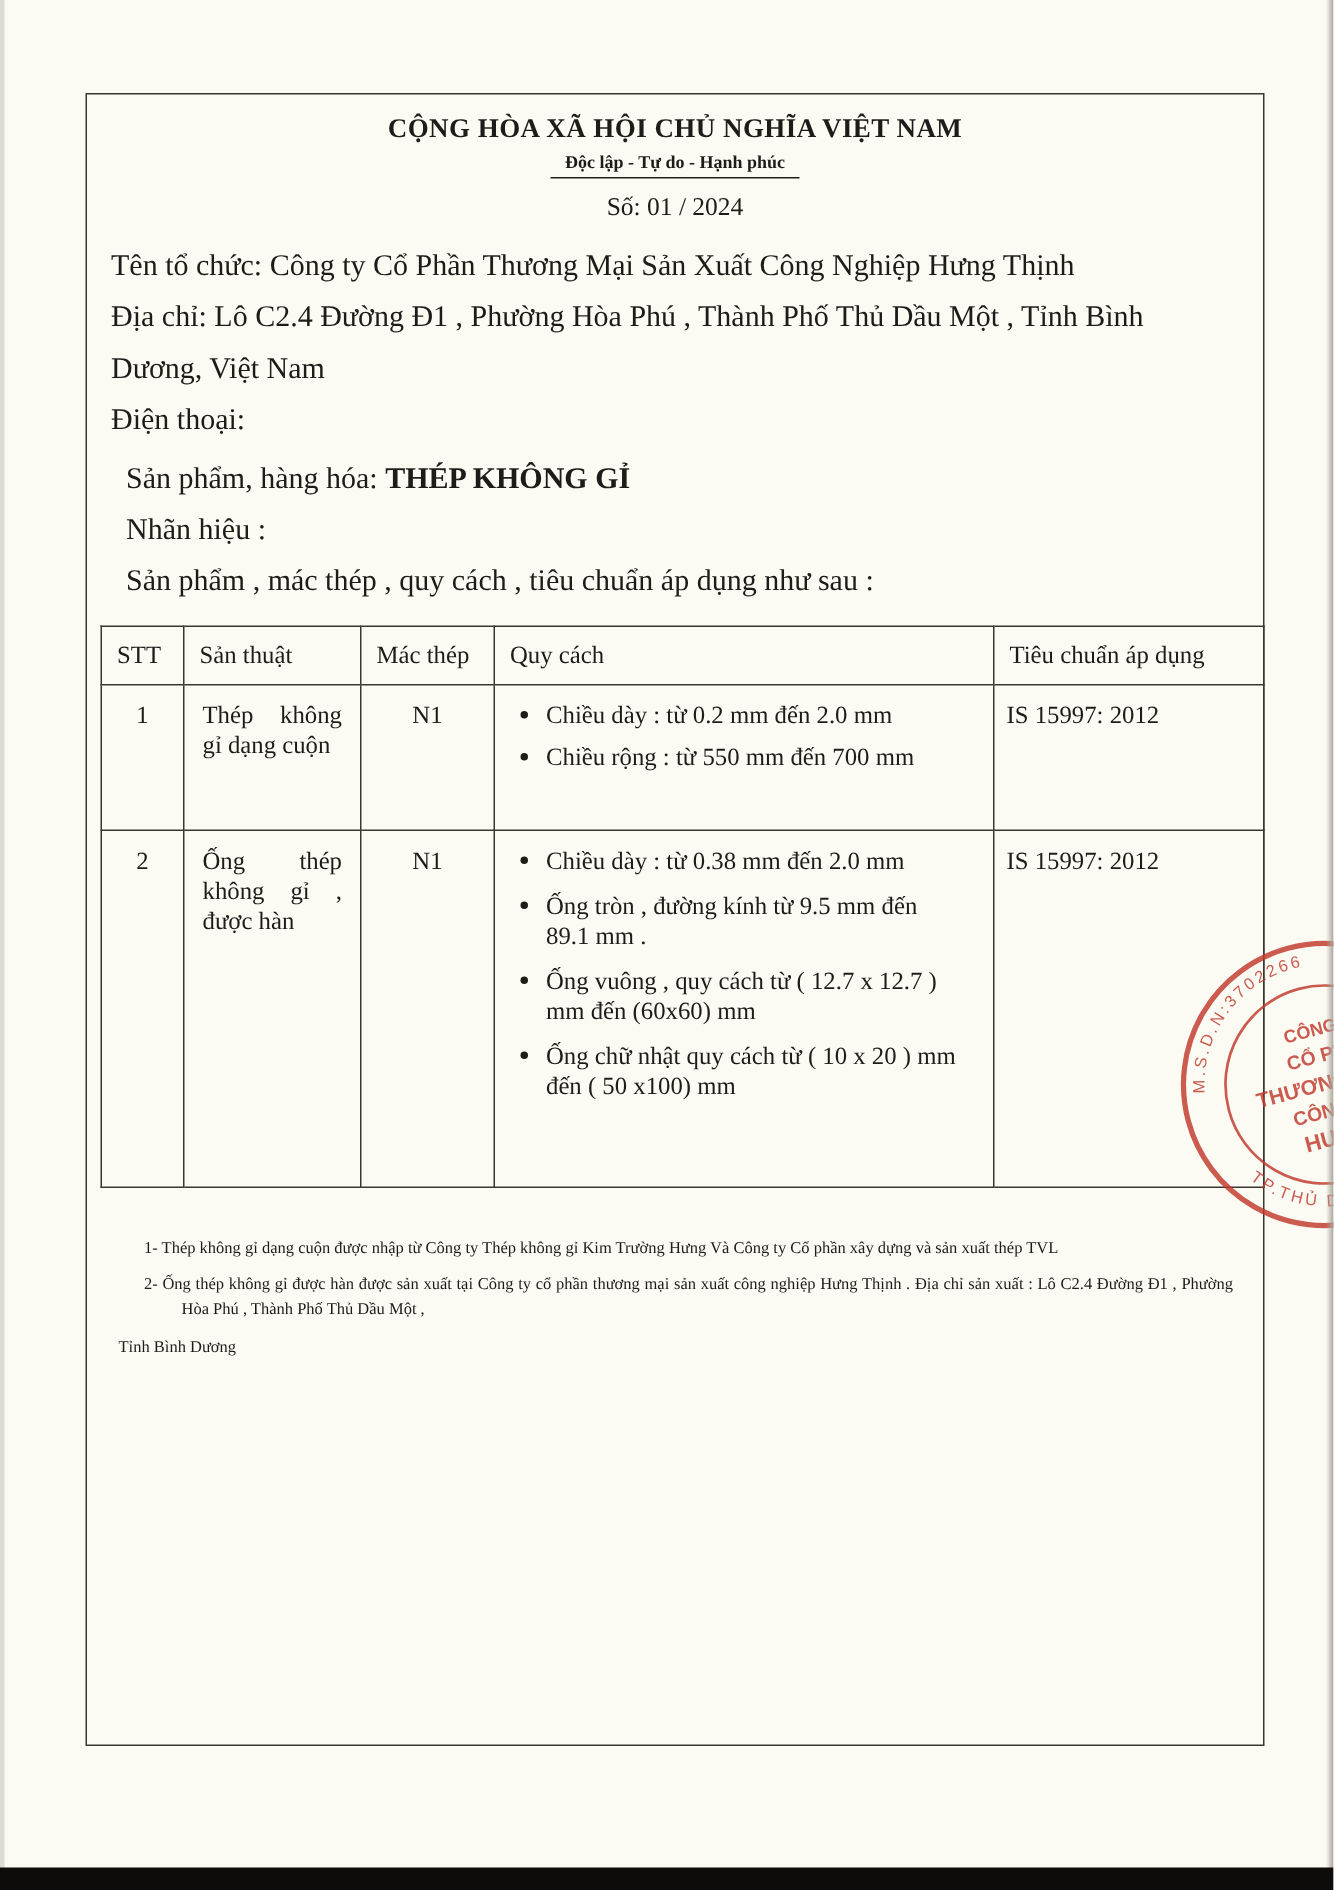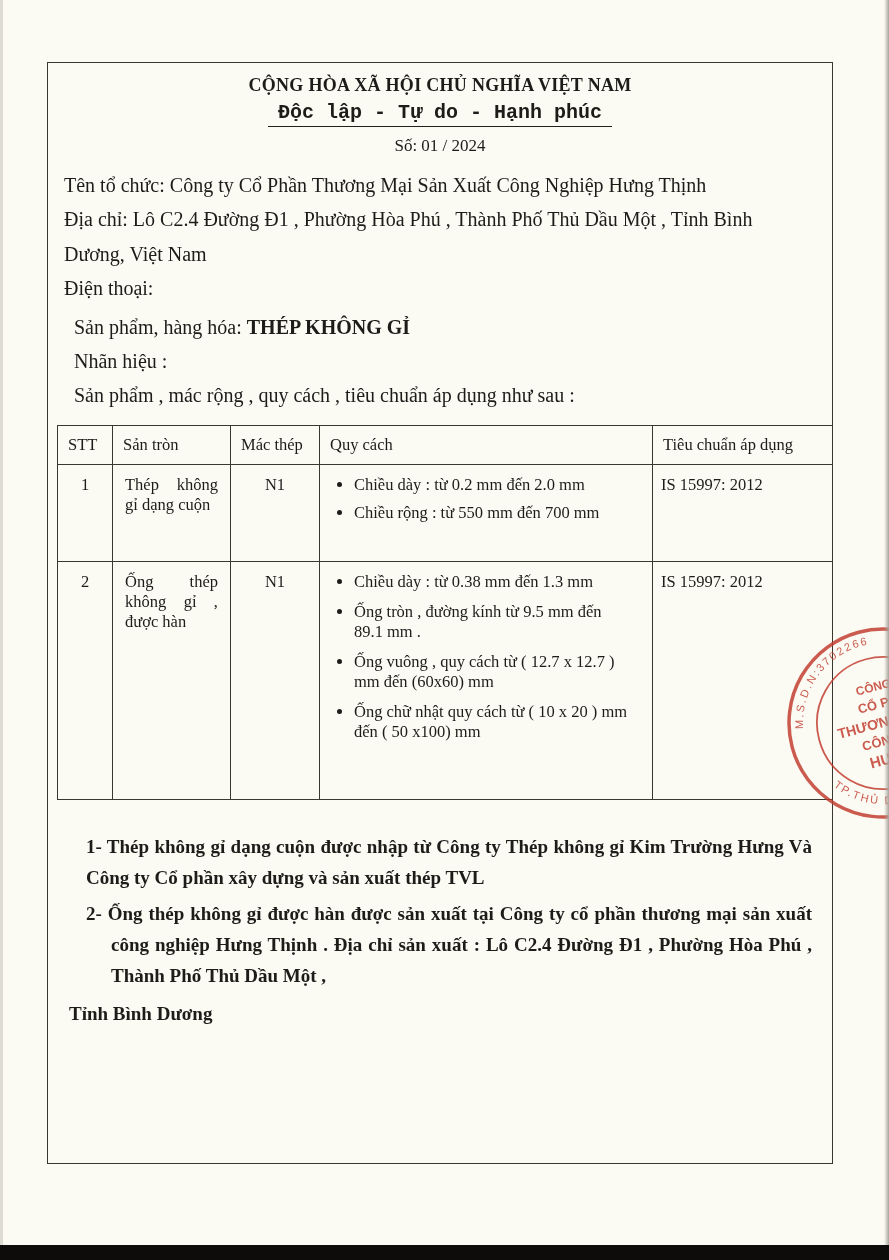--- a/index.html
+++ b/index.html
@@ -11,28 +11,28 @@
     color:#1d1c19;
   }
   
   .scan-left   { position:absolute; left:0; top:0; width:3px; height:100%; background:#dedbd2; }
   .scan-right  { position:absolute; right:0; top:0; width:5px; height:100%;
                  background:linear-gradient(to left,#a8a49a,rgba(255,255,255,0)); }
   .scan-bottom { position:absolute; left:0; bottom:0; width:100%; height:15px; background:#0d0c0a; }
 
   
   .frame {
-    position:absolute; left:47px; top:62px; width:786px; height:1102px;
+    position:absolute; left:57px; top:62px; width:786px; height:1102px;
     border:1.6px solid #3a3730; padding:12px 16px 10px 16px;
   }
 
   .nat-header { text-align:center; }
   .nat-line1 { font-size:18px; font-weight:bold; letter-spacing:.3px; }
-  .nat-line2 { display:inline-block; font-size:20px; font-weight:bold;
-               border-bottom:1.6px solid #232019; padding:2px 10px 2px 10px; margin-top:3px;font-family:Liberation Mono, monospace; }
+  .nat-line2 { display:inline-block; font-size:12px; font-weight:bold;
+               border-bottom:1.6px solid #232019; padding:2px 10px 2px 10px; margin-top:3px; }
 
   .doc-title { text-align:center; font-size:21px; font-weight:bold; letter-spacing:.6px; margin-top:24px; }
   .doc-number { text-align:center; font-size:17px; margin-top:9px;font-family:Liberation Serif, serif; }
 
   .body-text { font-size:20px; line-height:1.72; margin-top:12px; }
   .body-text p { margin:0; }
   .indent-group { padding-left:10px; margin-top:4px; }
   .bold { font-weight:bold; }
 
   table.spec-table {
@@ -46,21 +46,21 @@
   .c-stt { width:55px; } .c-sp { width:118px; } .c-mt { width:89px; } .c-qc { width:333px; } .c-tc { width:180px; }
   .td-stt { text-align:center; }
   .td-mt  { text-align:center; }
   .td-sp  { text-align:justify; padding-left:12px !important; padding-right:12px !important; }
   .row-1 td { height:97px; }
   .row-2 td { height:238px; }
   .spec-table ul { list-style:disc; padding-left:26px; margin:0; width:300px; }
   .row-1 li { margin-bottom:8px; }
   .row-2 li { margin-bottom:10px; }
 
-  .notes { font-size:19px; line-height:1.62; margin-top:32px;font-weight:bold; }
+  .notes { font-size:11px; line-height:1.62; margin-top:32px; }
   .note-1 { padding-left:22px; margin-bottom:6px; text-align:justify; padding-right:4px; }
   .note-2 { padding-left:47px; text-indent:-25px; text-align:justify; padding-right:4px; }
   .note-plain { padding-left:5px; margin-top:7px; }
   .note-qcvn {
     margin-top:7px; margin-left:-13px; width:calc(100% + 17px);
     text-align:justify; text-indent:35px; line-height:1.6; word-spacing:3px;
   }
 
   
   .stamp { position:absolute; left:778px; top:618px; width:210px; height:210px;
@@ -80,36 +80,36 @@
 
   <div class="doc-number">Số: 01 / 2024</div>
 
   <div class="body-text">
     <p>Tên tổ chức: Công ty Cổ Phần Thương Mại Sản Xuất Công Nghiệp Hưng Thịnh</p>
     <p>Địa chỉ: Lô C2.4 Đường Đ1 , Phường Hòa Phú , Thành Phố Thủ Dầu Một , Tỉnh Bình Dương, Việt Nam</p>
     <p>Điện thoại:</p>
     <div class="indent-group">
       <p><span>Sản phẩm, hàng hóa: </span><span class="bold">THÉP KHÔNG GỈ</span></p>
       <p>Nhãn hiệu :</p>
-      <p>Sản phẩm , mác rộng , quy cách , tiêu chuẩn áp dụng như sau :</p>
+      <p>Sản phẩm , mác thép , quy cách , tiêu chuẩn áp dụng như sau :</p>
     </div>
   </div>
 
   <table class="spec-table">
     <colgroup>
         <col class="c-stt">
         <col class="c-sp">
         <col class="c-mt">
         <col class="c-qc">
         <col class="c-tc">
       </colgroup>
     <thead>
       <tr>
         <th>STT</th>
-        <th>Sản tròn</th>
+        <th>Sản thuật</th>
         <th>Mác thép</th>
         <th>Quy cách</th>
         <th>Tiêu chuẩn áp dụng</th>
       </tr>
     </thead>
     <tbody>
       <tr class="row-1">
         <td class="td-stt">1</td>
         <td class="td-sp">Thép không gỉ dạng cuộn</td>
         <td class="td-mt">N1</td>
@@ -120,21 +120,21 @@
           </ul>
         </td>
         <td class="td-tc">IS 15997: 2012</td>
       </tr>
       <tr class="row-2">
         <td class="td-stt">2</td>
         <td class="td-sp">Ống thép không gỉ , được hàn</td>
         <td class="td-mt">N1</td>
         <td>
           <ul>
-            <li>Chiều dày : từ 0.38 mm đến 1.3 mm</li>
+            <li>Chiều dày : từ 0.38 mm đến 2.0 mm</li>
             <li>Ống tròn , đường kính từ 9.5 mm đến 89.1 mm .</li>
             <li>Ống vuông , quy cách từ ( 12.7 x 12.7 ) mm đến (60x60) mm</li>
             <li>Ống chữ nhật quy cách từ ( 10 x 20 ) mm đến ( 50 x100) mm</li>
           </ul>
         </td>
         <td class="td-tc">IS 15997: 2012</td>
       </tr>
     </tbody>
   </table>
 

